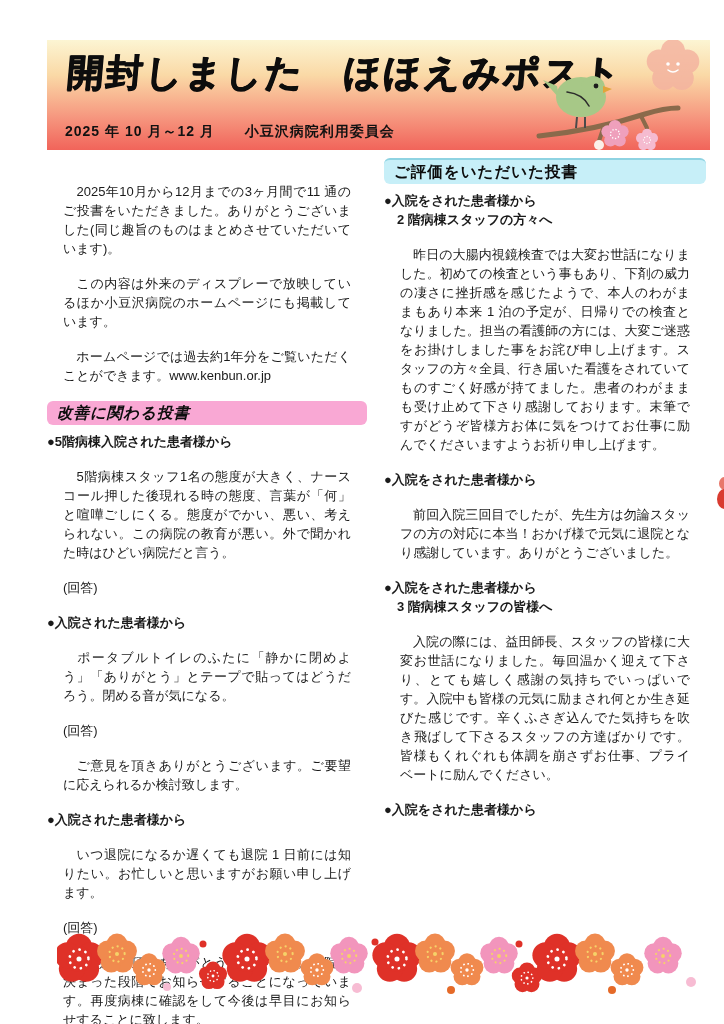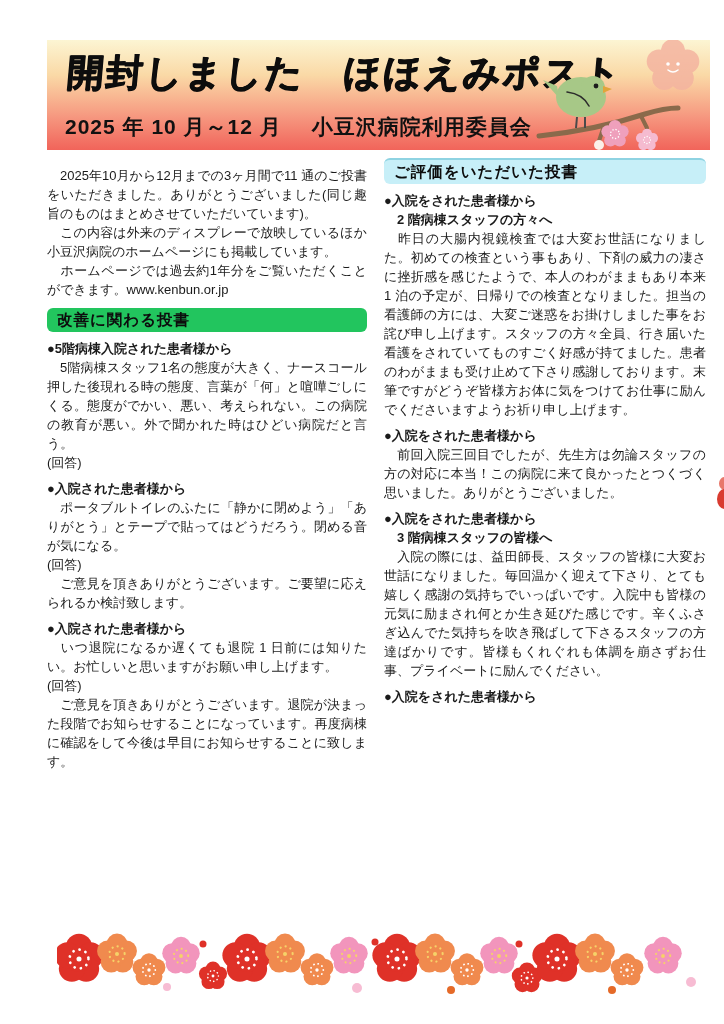--- a/index.html
+++ b/index.html
@@ -13,35 +13,35 @@
   }
   .banner-title{
     position:absolute;left:18px;top:8px;
     font-size:37px;font-weight:bold;color:#0d0d0d;letter-spacing:2px;
     transform:skewX(-5deg);transform-origin:left bottom;
     text-shadow:0.7px 0 0 #0d0d0d,-0.7px 0 0 #0d0d0d,0 0.5px 0 #0d0d0d;
     white-space:nowrap;
   }
   .banner-sub{
     position:absolute;left:18px;bottom:9px;
-    font-size:21px;font-weight:bold;color:#111;letter-spacing:1px;white-space:nowrap;
+    font-size:14px;font-weight:bold;color:#111;letter-spacing:1px;white-space:nowrap;
   }
   .banner-sub .committee{margin-left:30px;}
   .banner-art{position:absolute;right:2px;top:0;width:175px;height:110px;}
 
   
   .col{position:absolute;width:320px;font-size:13px;line-height:19px;color:#1a1a1a;text-align:justify;}
   .col-left{left:47px;top:166px;}
   .col-right{left:384px;top:158px;width:322px;}
-  .col p{margin:0;}
+  .col p{margin:16px;}
   .sec-head{
     font-size:15.5px;font-weight:bold;color:#0d0d0d;
     padding:2px 0 3px 10px;letter-spacing:1px;border-radius:6px;
   }
-  .sec-head.pink{background:#22c55e;margin-top:9px;margin-bottom:7px;}
+  .sec-head.pink{background:#f9a8d4;margin-top:9px;margin-bottom:7px;font-style:italic;}
   .sec-head.blue{background:#C7EFF8;border-top:2px solid #8ed3e2;margin-bottom:7px;}
   .entry{margin-top:7px;}
   .entry-from,.entry-to{font-weight:bold;}
   .reply-label{margin:0;}
 
   
   .flower-border{position:absolute;left:57px;top:932px;}
 
   
   .edge-mark1{position:absolute;right:-6px;top:477px;width:11px;height:13px;background:#E8786B;border-radius:50%;}
@@ -142,21 +142,21 @@
     <div class="sec-head blue">ご評価をいただいた投書</div>
 
     <div class="entry">
       <div class="entry-from">●入院をされた患者様から</div>
       <div class="entry-to">　2 階病棟スタッフの方々へ</div>
       <p>　昨日の大腸内視鏡検査では大変お世話になりました。初めての検査という事もあり、下剤の威力の凄さに挫折感を感じたようで、本人のわがままもあり本来 1 泊の予定が、日帰りでの検査となりました。担当の看護師の方には、大変ご迷惑をお掛けしました事をお詫び申し上げます。スタッフの方々全員、行き届いた看護をされていてものすごく好感が持てました。患者のわがままも受け止めて下さり感謝しております。末筆ですがどうぞ皆様方お体に気をつけてお仕事に励んでくださいますようお祈り申し上げます。</p>
     </div>
 
     <div class="entry">
       <div class="entry-from">●入院をされた患者様から</div>
-      <p>　前回入院三回目でしたが、先生方は勿論スタッフの方の対応に本当！この病院に来て良かったとつくづく思いました。ありがとうございました。</p>
+      <p>　前回入院三回目でしたが、先生方は勿論スタッフの方の対応に本当！おかげ様で元気に退院となり感謝しています。ありがとうございました。</p>
     </div>
 
     <div class="entry">
       <div class="entry-from">●入院をされた患者様から</div>
       <div class="entry-to">　3 階病棟スタッフの皆様へ</div>
       <p>　入院の際には、益田師長、スタッフの皆様に大変お世話になりました。毎回温かく迎えて下さり、とても嬉しく感謝の気持ちでいっぱいです。入院中も皆様の元気に励まされ何とか生き延びた感じです。辛くふさぎ込んでた気持ちを吹き飛ばして下さるスタッフの方達ばかりです。皆様もくれぐれも体調を崩さずお仕事、プライベートに励んでください。</p>
     </div>
 
     <div class="entry">
       <div class="entry-from">●入院をされた患者様から</div>

